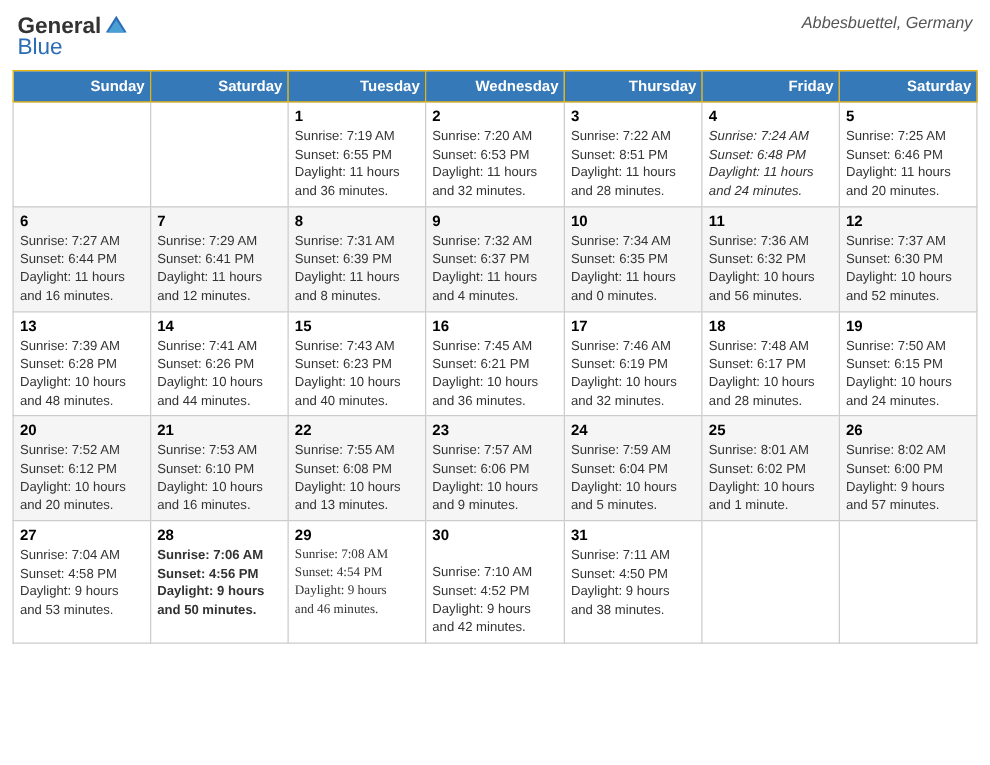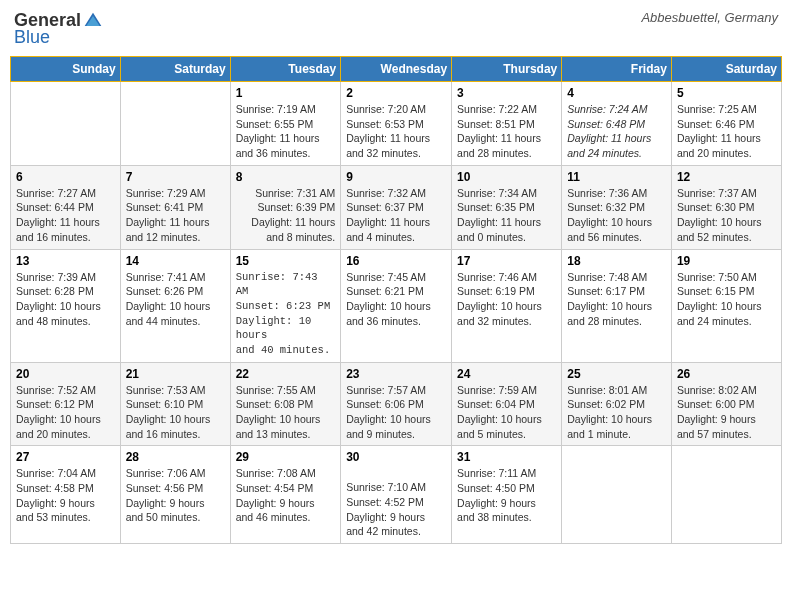--- a/index.html
+++ b/index.html
@@ -177,21 +177,21 @@
         </td>
         <td>
           <span class="day-number">7</span>
           <div class="day-info" style="white-space: pre-line;">Sunrise: 7:29 AM
 Sunset: 6:41 PM
 Daylight: 11 hours
 and 12 minutes.</div>
         </td>
         <td>
           <span class="day-number">8</span>
-          <div class="day-info" style="white-space: pre-line; text-align: right;">Sunrise: 7:31 AM
+          <div class="day-info" style="white-space: pre-line;">Sunrise: 7:31 AM
 Sunset: 6:39 PM
 Daylight: 11 hours
 and 8 minutes.</div>
         </td>
         <td>
           <span class="day-number">9</span>
           <div class="day-info" style="white-space: pre-line;">Sunrise: 7:32 AM
 Sunset: 6:37 PM
 Daylight: 11 hours
 and 4 minutes.</div>
@@ -228,21 +228,21 @@
         </td>
         <td>
           <span class="day-number">14</span>
           <div class="day-info" style="white-space: pre-line;">Sunrise: 7:41 AM
 Sunset: 6:26 PM
 Daylight: 10 hours
 and 44 minutes.</div>
         </td>
         <td>
           <span class="day-number">15</span>
-          <div class="day-info" style="white-space: pre-line; font-family: Liberation Mono, monospace;">Sunrise: 7:43 AM
+          <div class="day-info" style="white-space: pre-line;">Sunrise: 7:43 AM
 Sunset: 6:23 PM
 Daylight: 10 hours
 and 40 minutes.</div>
         </td>
         <td>
           <span class="day-number">16</span>
           <div class="day-info" style="white-space: pre-line;">Sunrise: 7:45 AM
 Sunset: 6:21 PM
 Daylight: 10 hours
 and 36 minutes.</div>
@@ -323,28 +323,28 @@
       <tr>
         <td>
           <span class="day-number">27</span>
           <div class="day-info" style="white-space: pre-line;">Sunrise: 7:04 AM
 Sunset: 4:58 PM
 Daylight: 9 hours
 and 53 minutes.</div>
         </td>
         <td>
           <span class="day-number">28</span>
-          <div class="day-info" style="white-space: pre-line;">Sunrise: 7:06 AM
+          <div class="day-info" style="white-space: pre-line; font-weight: bold;">Sunrise: 7:06 AM
 Sunset: 4:56 PM
 Daylight: 9 hours
 and 50 minutes.</div>
         </td>
         <td>
           <span class="day-number">29</span>
-          <div class="day-info" style="white-space: pre-line;">Sunrise: 7:08 AM
+          <div class="day-info" style="white-space: pre-line; font-family: Liberation Serif, serif;">Sunrise: 7:08 AM
 Sunset: 4:54 PM
 Daylight: 9 hours
 and 46 minutes.</div>
         </td>
         <td>
           <span class="day-number">30</span>
           <div class="day-info" style="white-space: pre-line; margin-top: 16px;">Sunrise: 7:10 AM
 Sunset: 4:52 PM
 Daylight: 9 hours
 and 42 minutes.</div>

